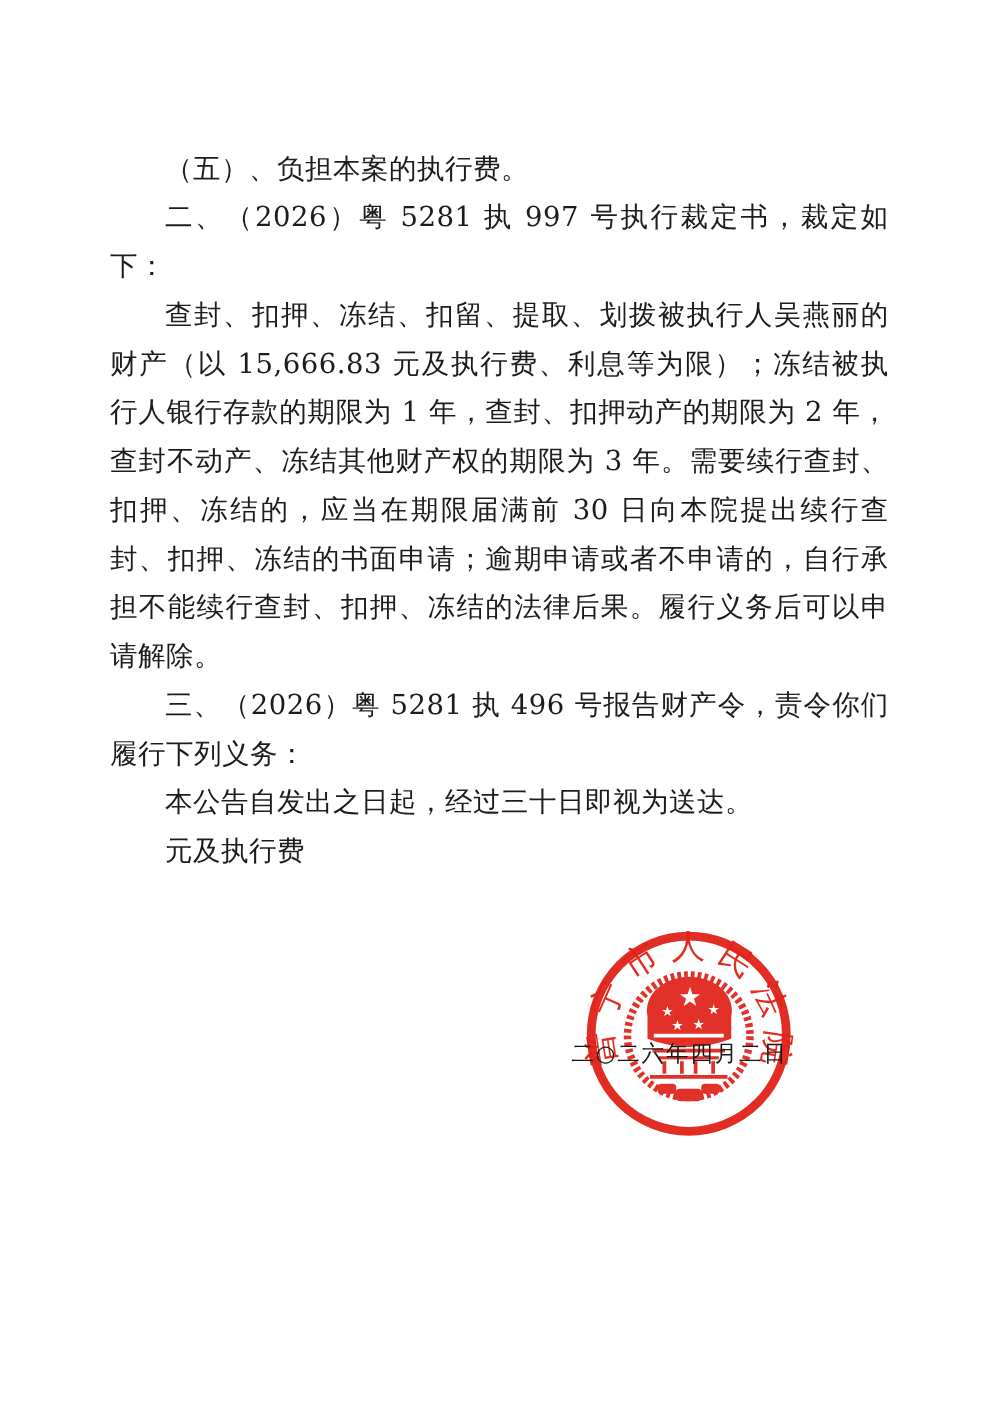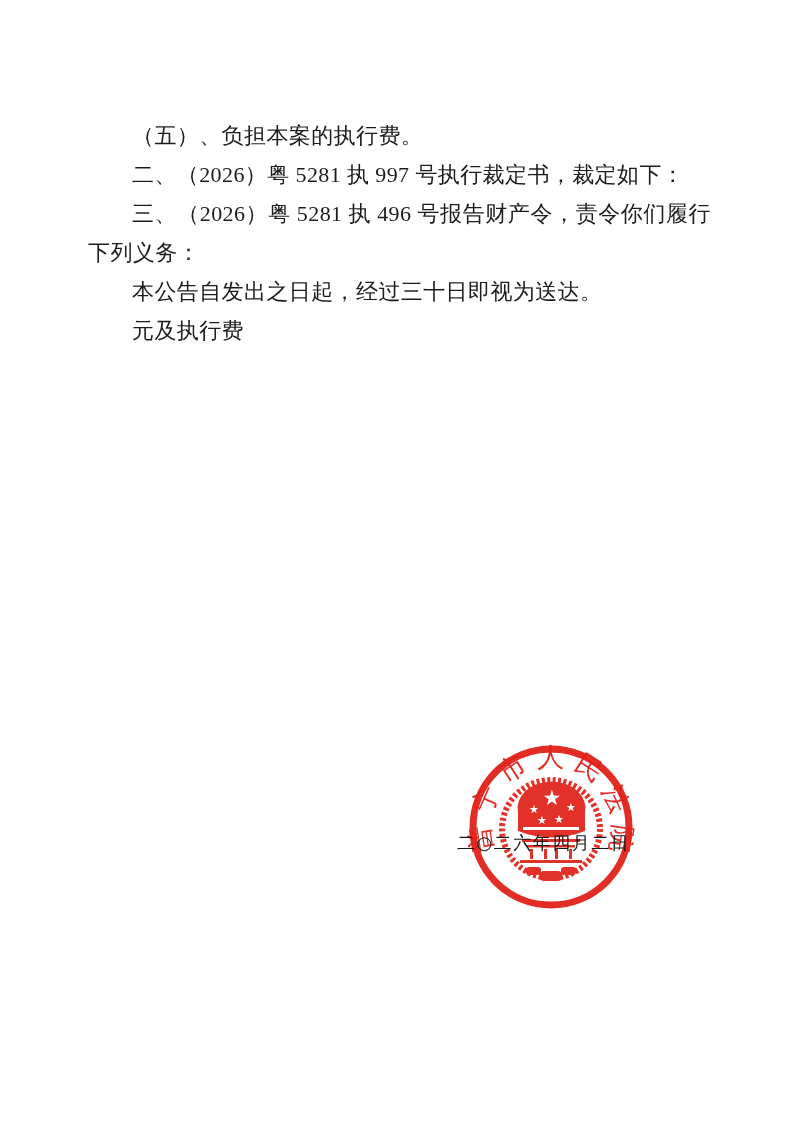--- a/index.html
+++ b/index.html
@@ -6,21 +6,21 @@
   * { box-sizing:border-box; }
   html,body { margin:0; padding:0; }
   body {
     width:793px; height:1122px;
     background:var(--page-bg);
     font-family:"DejaVu Serif","Liberation Serif",serif;
     position:relative; overflow:hidden;
   }
   .page { position:absolute; inset:0; }
   .body-text {
-    position:absolute; left:88px; top:116px; width:623px;font-family:Liberation Serif, serif;
+    position:absolute; left:88px; top:116px; width:623px;
   }
   .para {
     margin:0; padding:0;
     font-size:22px; line-height:39px;
     color:var(--text-color);
     text-indent:2em;
     text-align:justify;
     text-justify:inter-ideograph;
     letter-spacing:0.4px;
   }
@@ -39,20 +39,21 @@
   }
 </style>
 </head>
 <body>
 
 <div class="page">
 
   <div class="body-text">
       <p class="para">（五）、负担本案的执行费。</p>
       <p class="para">二、（2026）粤 5281 执 997 号执行裁定书，裁定如下：</p>
+      <p class="para">查封、扣押、冻结、扣留、提取、划拨被执行人吴燕丽的财产（以 15,666.83 元及执行费、利息等为限）；冻结被执行人银行存款的期限为 1 年，查封、扣押动产的期限为 2 年，查封不动产、冻结其他财产权的期限为 3 年。需要续行查封、扣押、冻结的，应当在期限届满前 30 日向本院提出续行查封、扣押、冻结的书面申请；逾期申请或者不申请的，自行承担不能续行查封、扣押、冻结的法律后果。履行义务后可以申请解除。</p>
       <p class="para">三、（2026）粤 5281 执 496 号报告财产令，责令你们履行下列义务：</p>
       <p class="para">本公告自发出之日起，经过三十日即视为送达。</p>
       <p class="para">元及执行费</p>
     </div>
 
   <div class="seal">
     <svg width="168" height="172" viewBox="0 0 168 172">
 
       <circle cx="84" cy="84" r="78" fill="none" stroke="var(--seal-color)" stroke-width="7" opacity="0.95"></circle>
 

